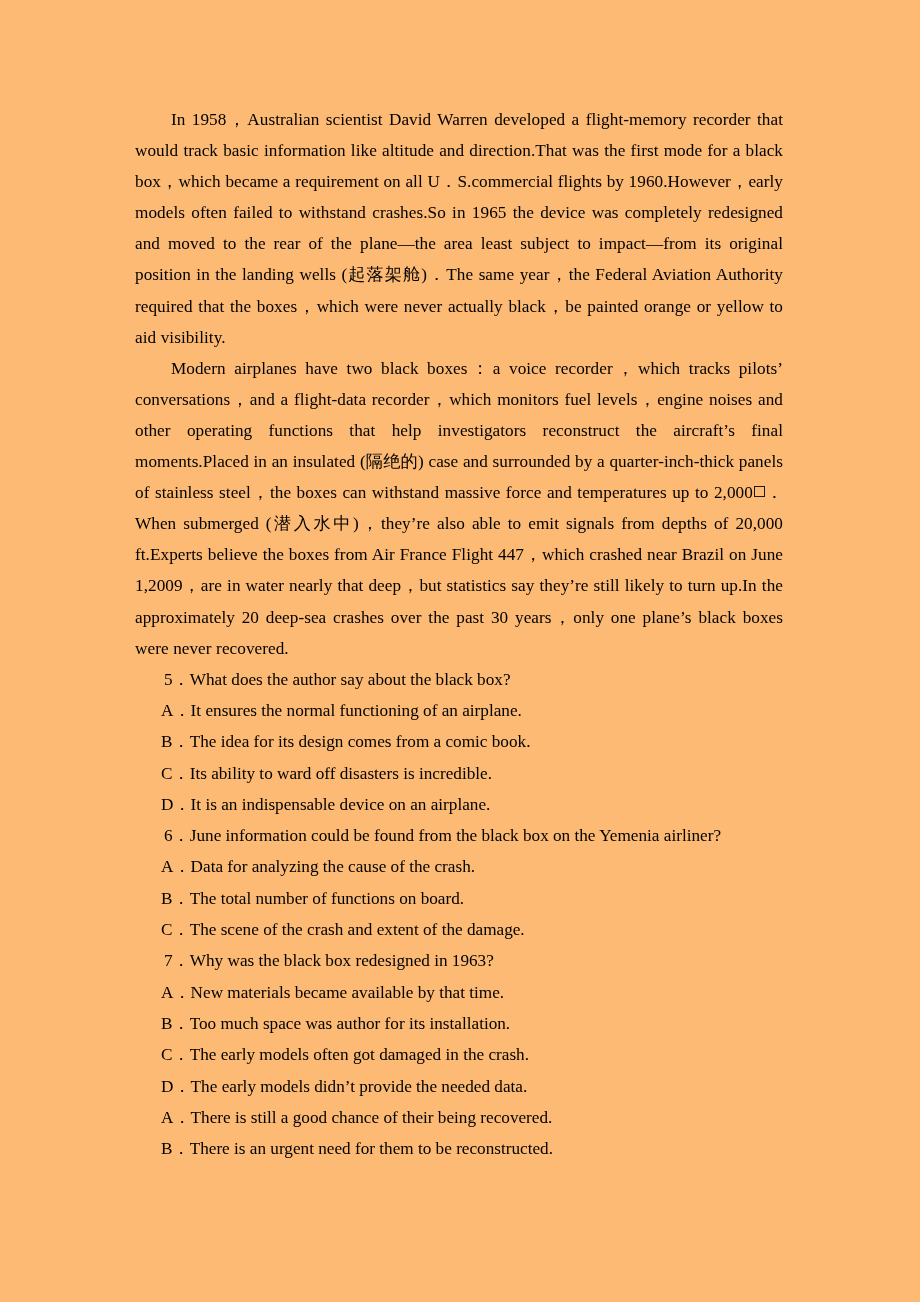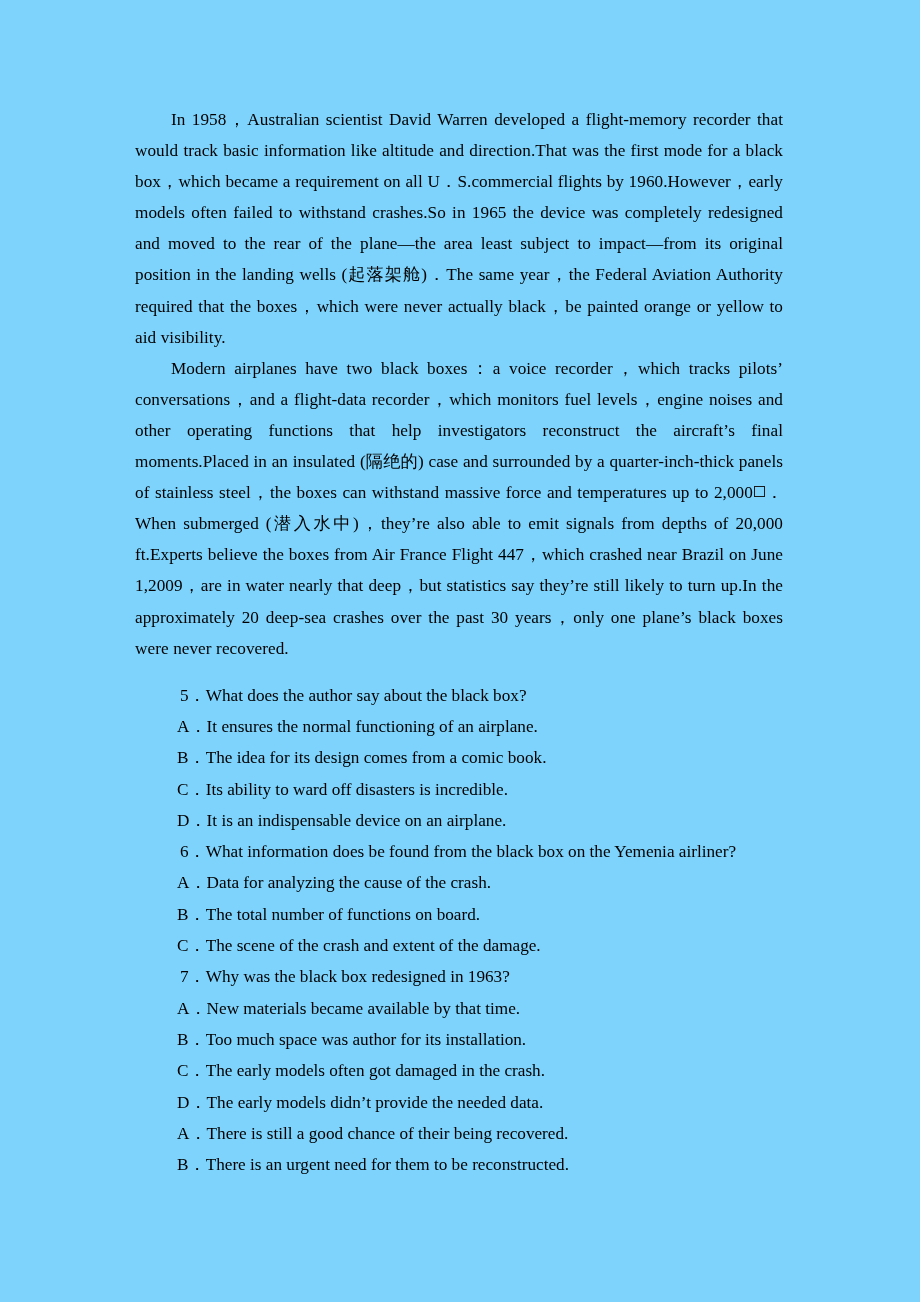--- a/index.html
+++ b/index.html
@@ -12,21 +12,21 @@
   body {
     font-family: "Liberation Serif", "DejaVu Serif", serif;
     color: #000000;
     -webkit-font-smoothing: antialiased;
   }
 
   #page {
     position: relative;
     width: 920px;
     height: 1302px;
-    background: #7dd3fc;
+    background: #fdba74;
     overflow: hidden;
     box-sizing: border-box;
   }
 
   #content {
     position: absolute;
     left: 135px;
     top: 104px;
     width: 648px;
   }
@@ -49,21 +49,21 @@
     content: "";
     display: inline-block;
     width: 100%;
   }
   .para.no-stretch::after {
     display: none;
   }
 
   
   .qlist {
-    margin: 16px;
+    margin: 0;
     padding: 0;
     list-style: none;
   }
 
   .qline {
     font-size: 17.2px;
     line-height: 31.3px;
     margin: 0;
     padding: 0;
     white-space: nowrap;
@@ -107,21 +107,21 @@
     <p class="para no-stretch"><span>Modern airplanes have two black boxes：a voice recorder，which tracks pilots’ conversations，and a flight-data recorder，which monitors fuel levels，engine noises and other operating functions that help investigators reconstruct the aircraft’s final moments.Placed in an insulated (隔绝的) case and surrounded by a quarter-inch-thick panels of stainless steel，the boxes can withstand massive force and temperatures up to 2,000</span><span class="tofu"></span><span>．When submerged (潜入水中)，they’re also able to emit signals from depths of 20,000 ft.Experts believe the boxes from Air France Flight 447，which crashed near Brazil on June 1,2009，are in water nearly that deep，but statistics say they’re still likely to turn up.In the approximately 20 deep-sea crashes over the past 30 years，only one plane’s black boxes were never recovered.</span></p>
 
     <div class="qlist">
 
       <div class="qline question"><span class="marker">5．</span><span class="qtext">What does the author say about the black box?</span></div>
       <div class="qline option"><span class="marker">A．</span><span class="qtext">It ensures the normal functioning of an airplane.</span></div>
       <div class="qline option"><span class="marker">B．</span><span class="qtext">The idea for its design comes from a comic book.</span></div>
       <div class="qline option"><span class="marker">C．</span><span class="qtext">Its ability to ward off disasters is incredible.</span></div>
       <div class="qline option"><span class="marker">D．</span><span class="qtext">It is an indispensable device on an airplane.</span></div>
 
-      <div class="qline question"><span class="marker">6．</span><span class="qtext">What information does be found from the black box on the Yemenia airliner?</span></div>
+      <div class="qline question"><span class="marker">6．</span><span class="qtext">June information could be found from the black box on the Yemenia airliner?</span></div>
       <div class="qline option"><span class="marker">A．</span><span class="qtext">Data for analyzing the cause of the crash.</span></div>
       <div class="qline option"><span class="marker">B．</span><span class="qtext">The total number of functions on board.</span></div>
       <div class="qline option"><span class="marker">C．</span><span class="qtext">The scene of the crash and extent of the damage.</span></div>
 
       <div class="qline question"><span class="marker">7．</span><span class="qtext">Why was the black box redesigned in 1963?</span></div>
       <div class="qline option"><span class="marker">A．</span><span class="qtext">New materials became available by that time.</span></div>
       <div class="qline option"><span class="marker">B．</span><span class="qtext">Too much space was author for its installation.</span></div>
       <div class="qline option"><span class="marker">C．</span><span class="qtext">The early models often got damaged in the crash.</span></div>
       <div class="qline option"><span class="marker">D．</span><span class="qtext">The early models didn’t provide the needed data.</span></div>
 

